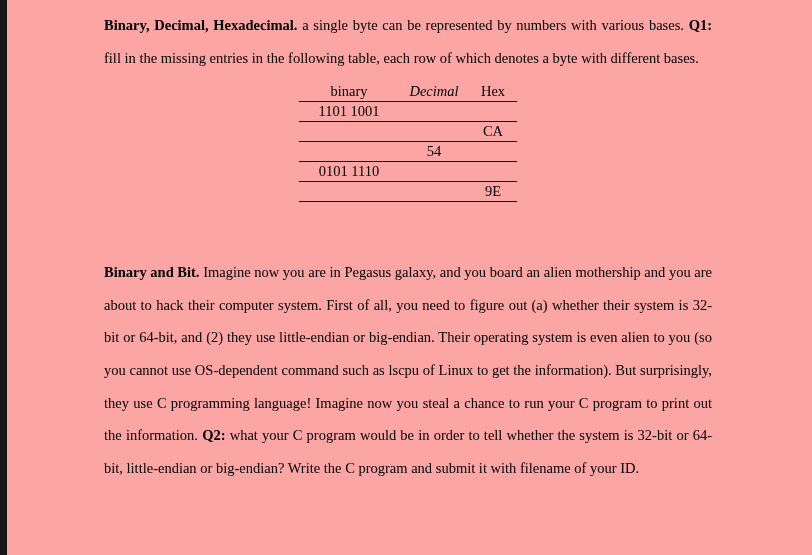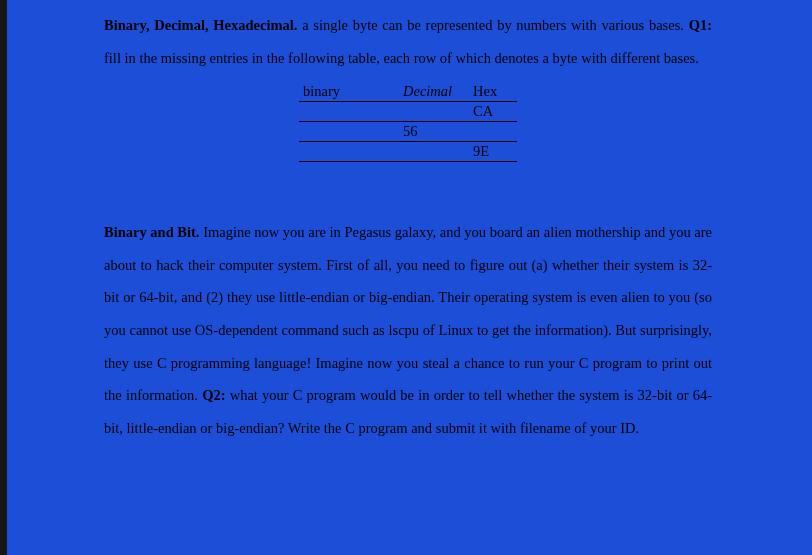--- a/index.html
+++ b/index.html
@@ -27,39 +27,39 @@
     right: 0; top: 0;
     width: 2px; height: 100%;
     background: #e8e8e8;
   }
   .page {
     position: absolute;
     left: 7px; top: 0;
     width: 805px; height: 555px;
     box-sizing: border-box;
     padding: 9px 100px 0 97px;
-    background: #1d4ed8;
+    background: #fca5a5;
   }
   .para {
     margin: 0;
     font-size: 14.5px;
     line-height: 32.6px;
     text-align: justify;
   }
   .b { font-weight: bold; }
   table.byte-table {
     border-collapse: collapse;
     margin: 8px auto 54px auto;
     font-size: 14.5px;
   }
   table.byte-table th,
   table.byte-table td {
     border-bottom: 1px solid #000000;
     font-weight: normal;
-    text-align: left;
+    text-align: center;
     height: 19px;
     line-height: 19px;
     padding: 0 4px;
     white-space: nowrap;
   }
   .col-binary  { width: 92px; }
   .col-decimal { width: 62px; font-style: italic; }
   .col-hex     { width: 40px; }
 </style>
 </head>
@@ -79,27 +79,37 @@
     <table class="byte-table">
       <thead>
         <tr>
           <th class="col-binary">binary</th>
           <th class="col-decimal">Decimal</th>
           <th class="col-hex">Hex</th>
         </tr>
       </thead>
       <tbody>
         <tr>
+          <td>1101 1001</td>
+          <td></td>
+          <td></td>
+        </tr>
+        <tr>
           <td></td>
           <td></td>
           <td>CA</td>
         </tr>
         <tr>
           <td></td>
-          <td>56</td>
+          <td>54</td>
+          <td></td>
+        </tr>
+        <tr>
+          <td>0101 1110</td>
+          <td></td>
           <td></td>
         </tr>
         <tr>
           <td></td>
           <td></td>
           <td>9E</td>
         </tr>
       </tbody>
     </table>
 

